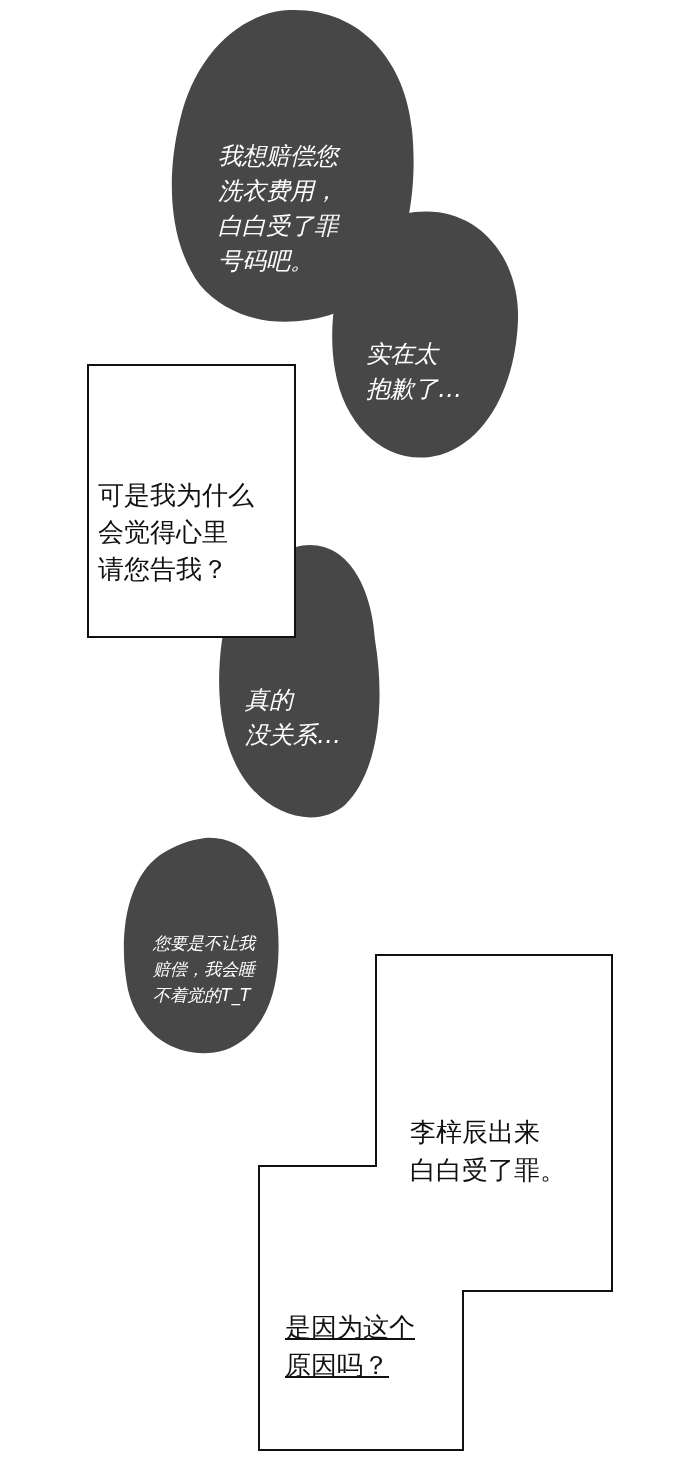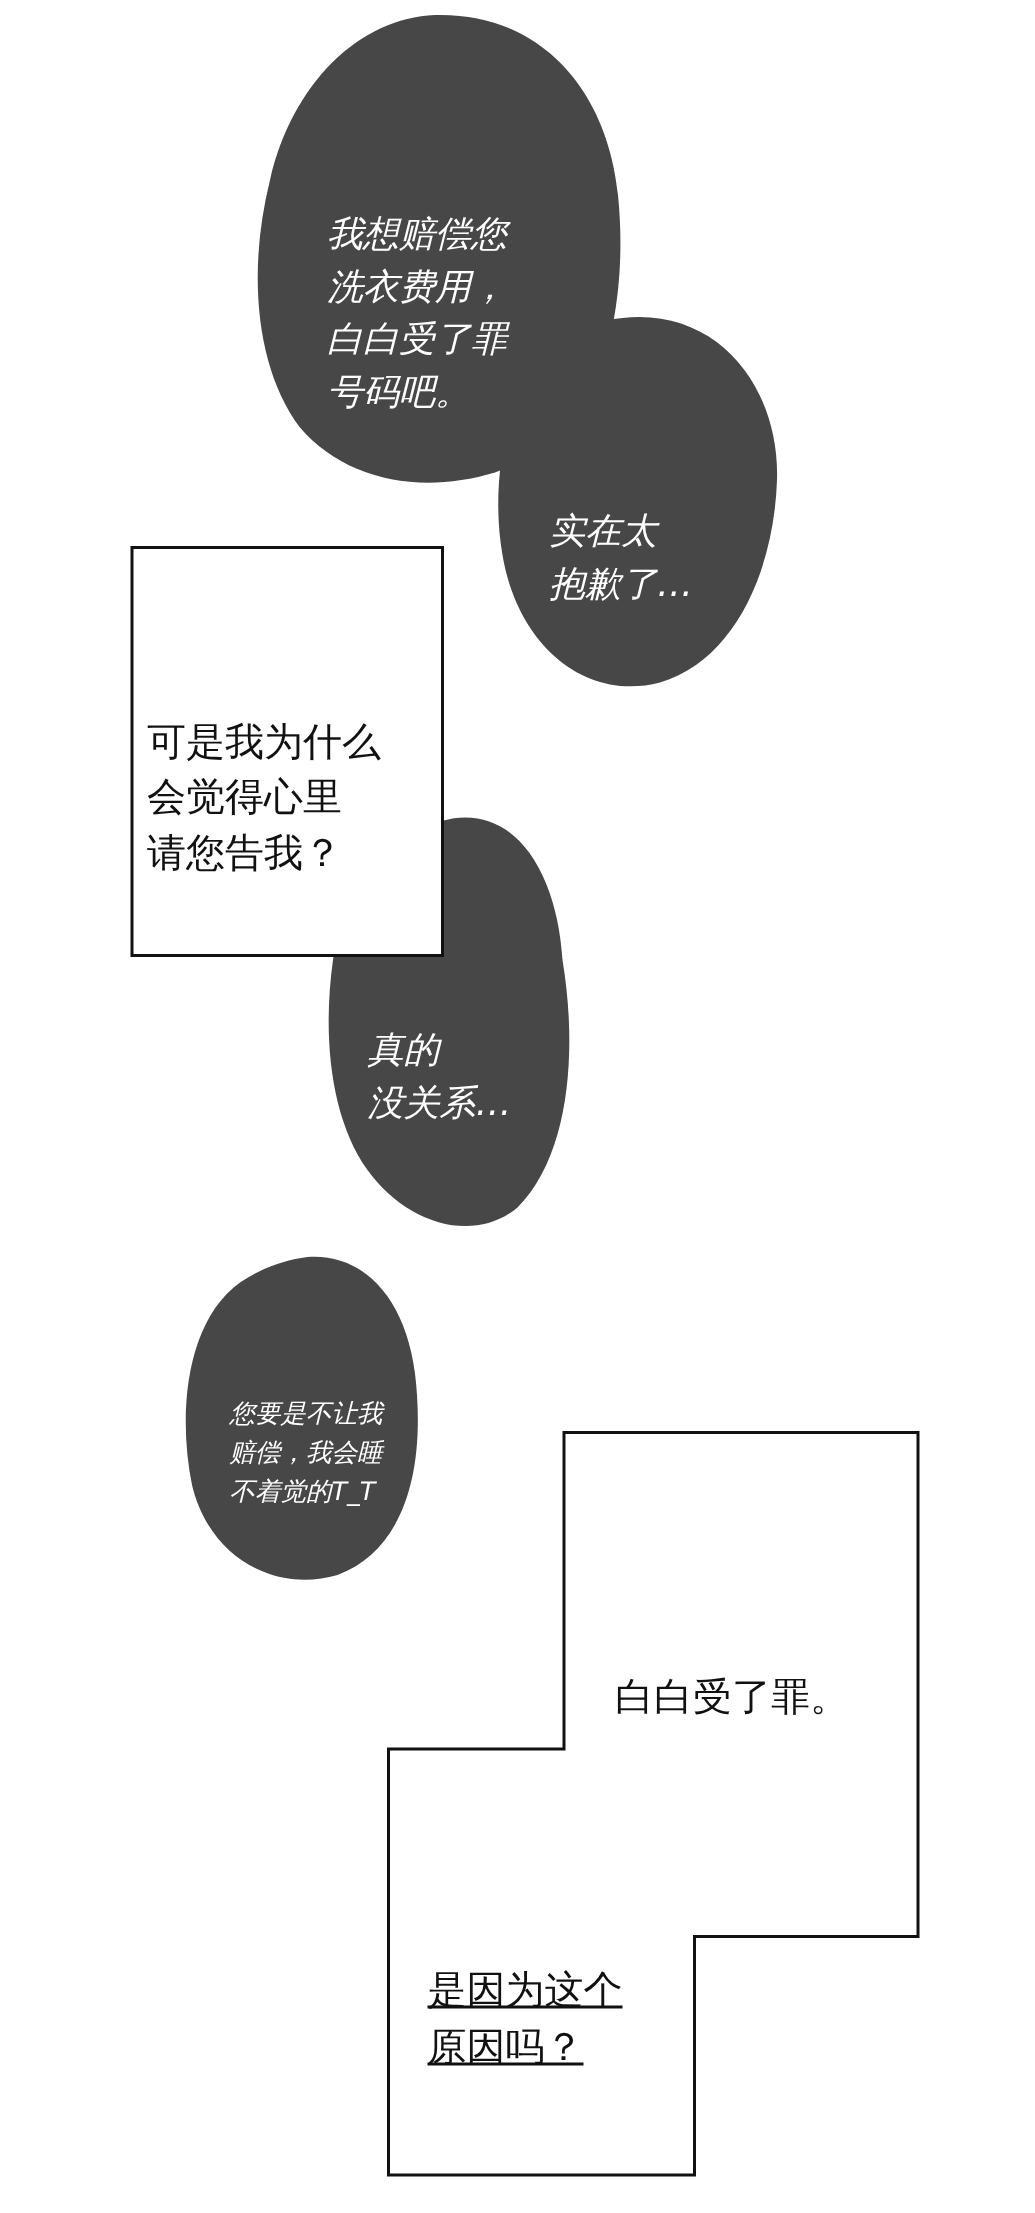--- a/index.html
+++ b/index.html
@@ -42,18 +42,18 @@
 
 <div class="txt white-italic" style="left:245px; top:648px; font-size:24px; line-height:35px;">
 <div>真的</div><div>没关系…</div>
 </div>
 
 <div class="txt white-italic" style="left:133px; top:904px; font-size:17px; line-height:26px; font-weight:normal;margin-left:20px;">
 <div>您要是不让我</div><div>赔偿，我会睡</div><div>不着觉的T_T</div>
 </div>
 
 <div class="txt dark" style="left:410px; top:1075px; font-size:26px; line-height:38px;">
-<div>白白受了罪。</div>
+<div>李梓辰出来</div><div>白白受了罪。</div>
 </div>
 
 <div class="txt dark" style="left:285px; top:1270px; font-size:26px; line-height:38px;text-decoration:underline;">
 <div>是因为这个</div><div>原因吗？</div>
 </div>
 
 </body></html>

